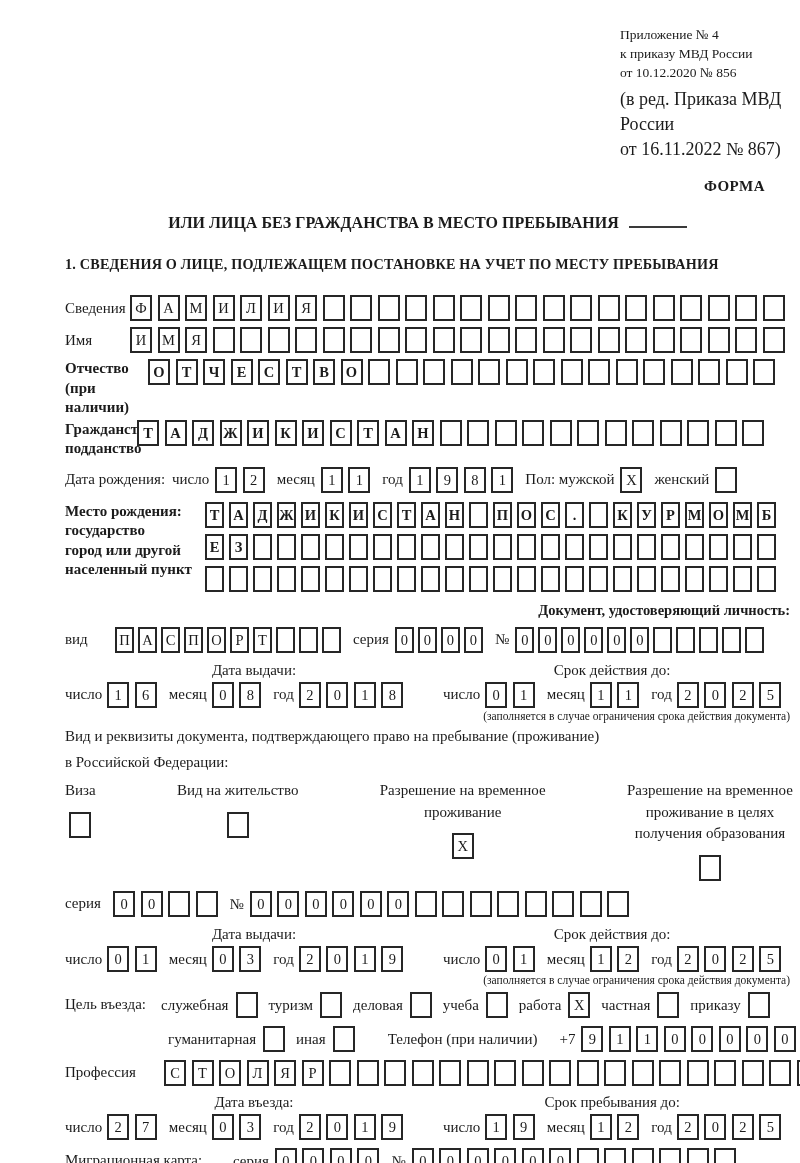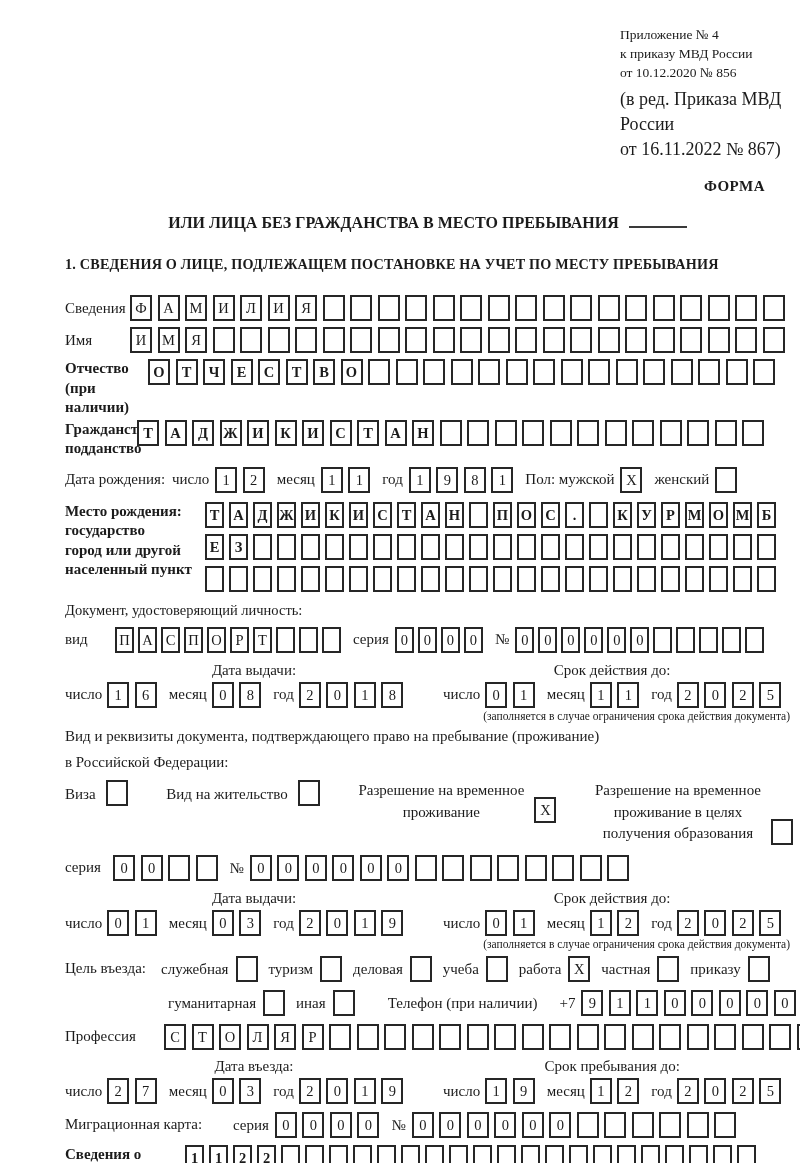--- a/index.html
+++ b/index.html
@@ -47,39 +47,39 @@
   .checkbox {
     display:inline-block; width:22px; height:26px;
     border:2px solid #262626; text-align:center;
     line-height:22px; font-size:14.5px; flex:0 0 auto;
     background:#fff;
   }
 
   .stack > .cells { margin-bottom:6px; }
 
   
-  .doc-heading { text-align:left; font-weight:normal; font-size:14.5px; margin:4px 0 8px 0; }
+  .doc-heading { text-align:right; font-weight:bold; font-size:14.5px; margin:4px 0 8px 0; }
 
   
   .dates { display:flex; margin-bottom:2px; }
   .datecol { display:flex; flex-direction:column; }
   .datecol.left { width:378px; }
   .date-head { text-align:center; margin-bottom:3px; }
   .date-parts { display:flex; align-items:center; }
   .date-parts .dlabel { margin:0 5px 0 12px; }
   .date-parts .dlabel0 { margin-right:5px; }
 
   .note { font-size:11.5px; }
   .note-r { text-align:right; margin:1px 0 6px 0; }
 
   .para { margin-bottom:9px; }
 
   
   .opts { display:flex; align-items:flex-start; justify-content:space-between; width:728px; margin:2px 0 10px 0; }
-  .opt { display:flex; align-items:flex-end; gap:10px; }
+  .opt { display:flex; align-items:center; gap:10px;flex-direction:column; }
   .opt-label { white-space:pre-line; text-align:center; line-height:1.45; }
 
   
   .popt { display:flex; align-items:center; gap:7px; margin-right:11px; }
   .popt:last-child { margin-right:0; }
 </style>
 </head>
 <body>
 
 <div class="page">

